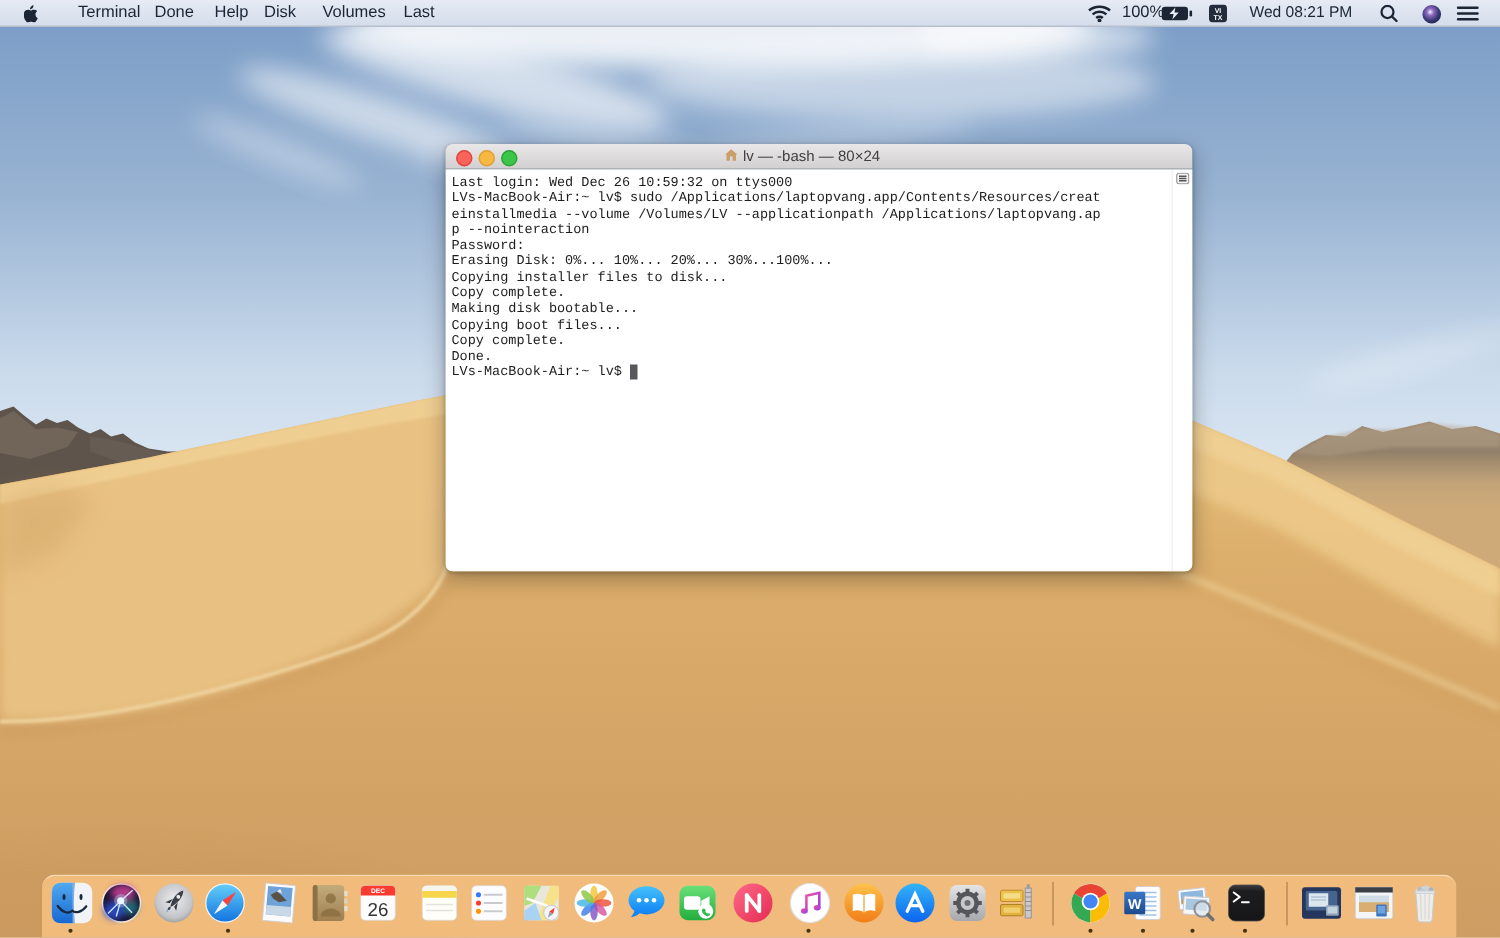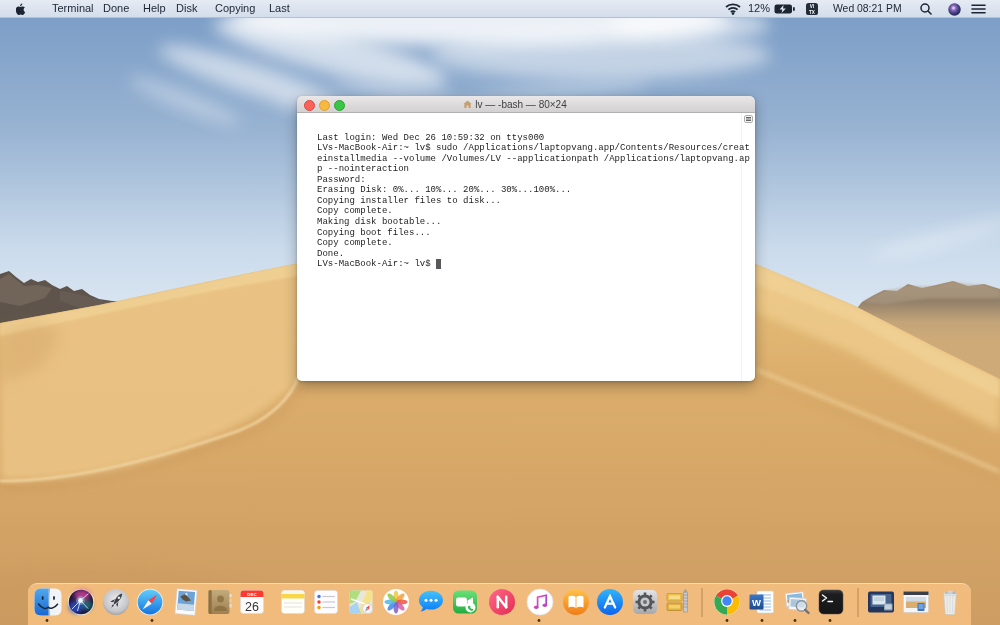--- a/index.html
+++ b/index.html
@@ -8,29 +8,29 @@
   #wall{position:absolute;left:0;top:0;}
   
   #menubar{position:absolute;left:0;top:0;width:1000px;height:17px;
     background:linear-gradient(#e6ebf4,#d4ddeb);
     border-bottom:1px solid rgba(100,110,130,0.35);
     color:#1b2534;font-size:11px;}
   .mitem{position:absolute;top:2px;}
   
   #term{position:absolute;left:297px;top:96px;width:458px;height:285px;
     border-radius:5px;overflow:hidden;
-    box-shadow:0 5px 14px rgba(0,0,0,0.3),0 1px 3px rgba(0,0,0,0.22);}
+    box-shadow:0 5px 14px rgba(0,0,0,0.3),0 1px 3px rgba(0,0,0,0.22);padding-left:40px;}
   #titlebar{position:absolute;left:0;top:0;width:100%;height:16px;
     background:linear-gradient(#e9e7e8,#d2d0d1);
     border-bottom:1px solid #b2b0b1;border-radius:5px 5px 0 0;}
   .tl{position:absolute;top:3.5px;width:9px;height:9px;border-radius:50%;}
   #title{position:absolute;top:2.5px;left:-11px;width:100%;text-align:center;
     font-size:10px;color:#404040;}
   #tcontent{position:absolute;left:0;top:17px;width:100%;bottom:0;background:#fff;}
-  #tcontent pre{margin:16px;padding:3.5px 0 0 4px;
+  #tcontent pre{margin:0;padding:3.5px 0 0 4px;
     font-family:"Liberation Mono",monospace;font-size:9.02px;line-height:10.56px;
     color:#1d1d1d;letter-spacing:0;}
   #cursor{display:inline-block;width:5.3px;height:9.3px;background:#58585c;
     vertical-align:-2px;}
   #linesbtn{position:absolute;right:2px;top:2px;width:9px;height:8px;
     border:1px solid #999;border-radius:2px;background:#f6f6f6;}
   
   #dock{position:absolute;left:28px;top:583px;width:943px;height:42px;
     background:rgba(243,190,126,0.92);border-radius:9px 9px 0 0;border-top:1px solid rgba(255,255,255,0.45);box-sizing:border-box;}
 </style>
@@ -121,32 +121,32 @@
   </svg>
 
   <div id="menubar">
     <svg class="mitem" style="left:16px;top:2px" width="11" height="13" viewBox="0 0 11 13">
       <path fill="#1b2534" d="M5.6,3.1c0.5-0.7,1.4-1.2,2.1-1.2c0.1,0.8-0.2,1.6-0.7,2.2C6.5,4.7,5.7,5.2,4.9,5.1C4.8,4.4,5.2,3.6,5.6,3.1z M7.9,5.4c-1.1-0.1-2,0.6-2.5,0.6C4.8,6,4.1,5.4,3.2,5.4c-1.2,0-2.3,0.7-2.9,1.8c-1.2,2.1-0.3,5.3,0.9,7.0c0.6,0.8,1.3,1.8,2.2,1.7c0.9,0,1.2-0.6,2.3-0.6c1.1,0,1.4,0.6,2.3,0.6c1,0,1.6-0.9,2.2-1.7c0.7-1,1-1.9,1-2c0,0-1.9-0.7-1.9-2.9c0-1.8,1.5-2.6,1.5-2.7C10.1,5.6,8.8,5.4,7.9,5.4z" transform="scale(0.82)"></path>
     </svg>
     <span class="mitem" style="left:52px;font-weight:normal">Terminal</span>
     <span class="mitem" style="left:103px">Done</span>
     <span class="mitem" style="left:143px">Help</span>
     <span class="mitem" style="left:176px">Disk</span>
-    <span class="mitem" style="left:215px">Copying</span>
+    <span class="mitem" style="left:215px">Volumes</span>
     <span class="mitem" style="left:269px">Last</span>
 
     <svg class="mitem" style="left:725px;top:3px" width="16" height="12" viewBox="0 0 16 12">
       <g fill="none" stroke="#1b2534">
         <path d="M1,4 C4.8,0.6 11.2,0.6 15,4" stroke-width="1.7"></path>
         <path d="M3.4,6.6 C6,4.3 10,4.3 12.6,6.6" stroke-width="1.7"></path>
         <path d="M5.8,9 C7,8 9,8 10.2,9" stroke-width="1.7"></path>
       </g>
       <circle cx="8" cy="10.6" r="1.3" fill="#1b2534"></circle>
     </svg>
-    <span class="mitem" style="left:748px">12%</span>
+    <span class="mitem" style="left:748px">100%</span>
     <svg class="mitem" style="left:774px;top:4px" width="21" height="10" viewBox="0 0 21 10">
       <rect x="0.5" y="0.5" width="17.5" height="9" rx="2.2" fill="#1b2534"></rect>
       <rect x="19" y="3" width="1.8" height="4" rx="0.9" fill="#1b2534"></rect>
       <path d="M9.6,1 L5.6,5.4 L8.4,5.4 L7.6,9 L11.8,4.4 L9,4.4 Z" fill="#e8edf5"></path>
     </svg>
     <svg class="mitem" style="left:806px;top:2.5px" width="12" height="12" viewBox="0 0 12 12">
       <rect x="0" y="0" width="12" height="12" rx="2.6" fill="#222c3a"></rect>
       <text x="6" y="5.4" font-size="4.6" font-weight="bold" fill="#fff" text-anchor="middle" font-family="Liberation Sans">VI</text>
       <text x="6" y="10.6" font-size="4.6" font-weight="bold" fill="#fff" text-anchor="middle" font-family="Liberation Sans">TX</text>
     </svg>

